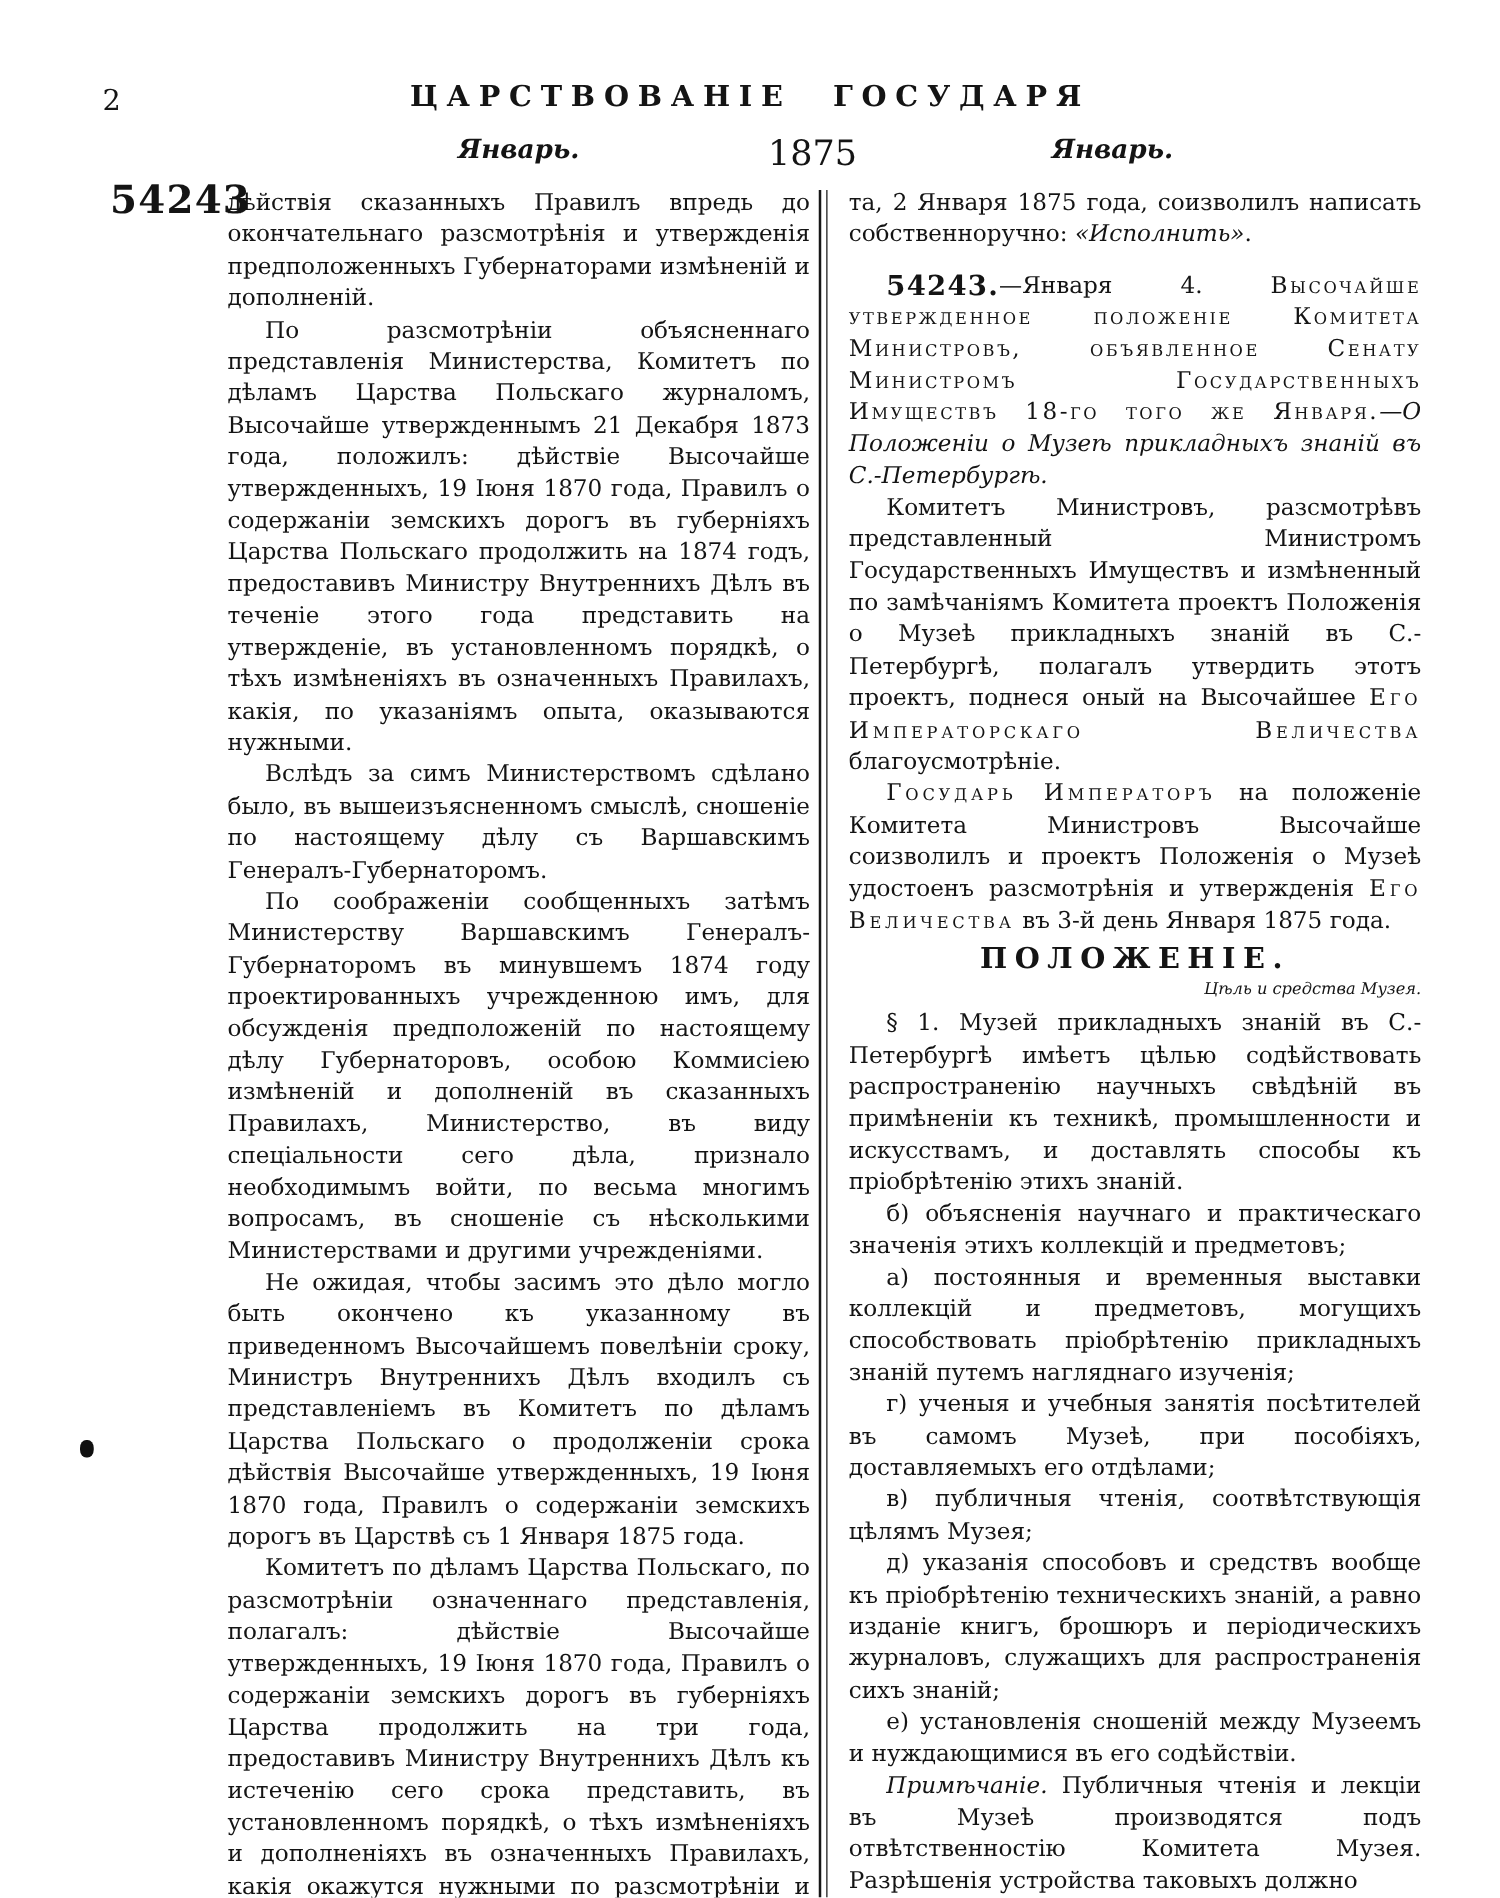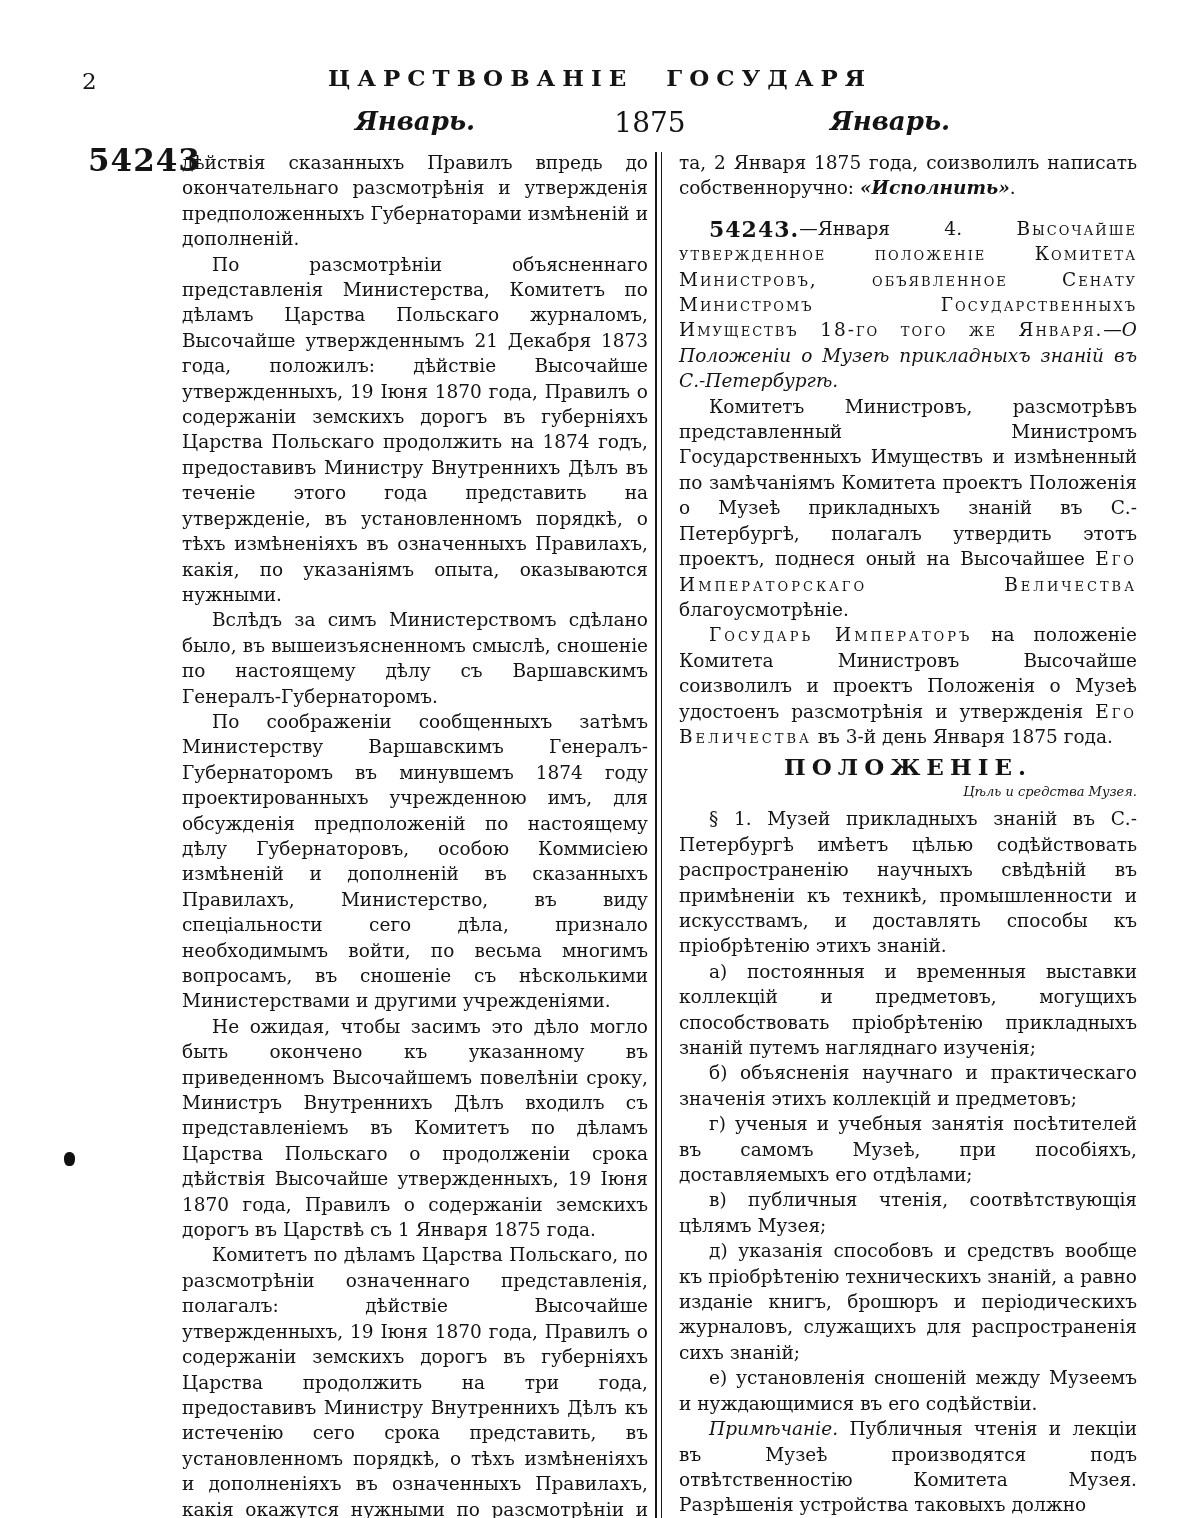--- a/index.html
+++ b/index.html
@@ -14,21 +14,21 @@
 
   
   .header { position: absolute; top: 0; left: 0; width: 100%; height: 152px; }
   .page-number { position: absolute; left: 82px; top: 68px; font-size: 23px; }
   .running-title {
     position: absolute; top: 64px; left: 0; width: 100%;
     text-align: center; font-weight: bold; font-size: 23px;
     letter-spacing: 7px; word-spacing: 18px; white-space: nowrap;
   }
   .month-label { position: absolute; top: 106px; width: 170px; text-align: center;
-    font-style: italic; font-weight: bold; font-size: 26px; }
+    font-style: italic; font-weight: bold; font-size: 21px; }
   .month-left  { left: 330px; }
   .month-right { left: 805px; }
   .year-label  { position: absolute; top: 106px; left: 600px; width: 100px;
     text-align: center; font-weight: normal; font-size: 28px; }
 
   
   .columns { position: absolute; top: 150px; left: 182px; display: flex; }
   .col-left  { width: 466px; }
   .col-right { width: 458px; margin-left: 31px; }
   .divider {
@@ -48,21 +48,21 @@
     font-weight: bold; font-size: 31px; letter-spacing: 1px; line-height: 1;
   }
 
   .sc { font-variant: small-caps; letter-spacing: 3px; }
 
   .after-gap { margin-bottom: 15px; }
   .entry-heading { margin-top: 2px; }
   .entry-num { font-weight: bold; font-size: 22px; line-height: 1; vertical-align: -2px; letter-spacing: 1px; }
   .entry-title-sc { font-variant: small-caps; letter-spacing: 2px; }
   .entry-title-it { font-style: italic; }
-  .bold-italic { font-style: italic; font-weight: bold; }
+  .bold-italic { font-style: italic; font-weight: normal; }
 
   .section-heading {
     text-align: center; text-indent: 0; font-weight: bold;
     font-size: 23px; letter-spacing: 6px; margin-top: 5px; line-height: 25px;
   }
   .subsection-heading {
     text-align: right; text-indent: 0; font-style: italic;
     font-size: 13px; line-height: 25px; margin-bottom: 2px;
   }
   .note-label { font-style: italic; }
@@ -115,22 +115,22 @@
       </p>
 
       <p>
         <span class="sc">Государь Императоръ</span><span> на положеніе Комитета Министровъ Высочайше соизволилъ и проектъ Положенія о Музеѣ удостоенъ разсмотрѣнія и утвержденія </span><span class="sc">Его Величества</span><span> въ 3-й день Января 1875 года.</span>
       </p>
 
       <p class="section-heading">ПОЛОЖЕНІЕ.</p>
       <p class="subsection-heading">Цѣль и средства Музея.</p>
 
       <p>§ 1. Музей прикладныхъ знаній въ С.-Петербургѣ имѣетъ цѣлью содѣйствовать распространенію научныхъ свѣдѣній въ примѣненіи къ техникѣ, промышленности и искусствамъ, и доставлять способы къ пріобрѣтенію этихъ знаній.</p>
+      <p>б) объясненія научнаго и практическаго значенія этихъ коллекцій и предметовъ;</p>
       <p>а) постоянныя и временныя выставки коллекцій и предметовъ, могущихъ способствовать пріобрѣтенію прикладныхъ знаній путемъ нагляднаго изученія;</p>
-      <p>б) объясненія научнаго и практическаго значенія этихъ коллекцій и предметовъ;</p>
       <p>г) ученыя и учебныя занятія посѣтителей въ самомъ Музеѣ, при пособіяхъ, доставляемыхъ его отдѣлами;</p>
       <p>в) публичныя чтенія, соотвѣтствующія цѣлямъ Музея;</p>
       <p>д) указанія способовъ и средствъ вообще къ пріобрѣтенію техническихъ знаній, а равно изданіе книгъ, брошюръ и періодическихъ журналовъ, служащихъ для распространенія сихъ знаній;</p>
       <p>е) установленія сношеній между Музеемъ и нуждающимися въ его содѣйствіи.</p>
 
       <p>
         <span class="note-label">Примѣчаніе.</span><span> Публичныя чтенія и лекціи въ Музеѣ производятся подъ отвѣтственностію Комитета Музея. Разрѣшенія устройства таковыхъ должно</span>
       </p>
     </div>
   </div>

